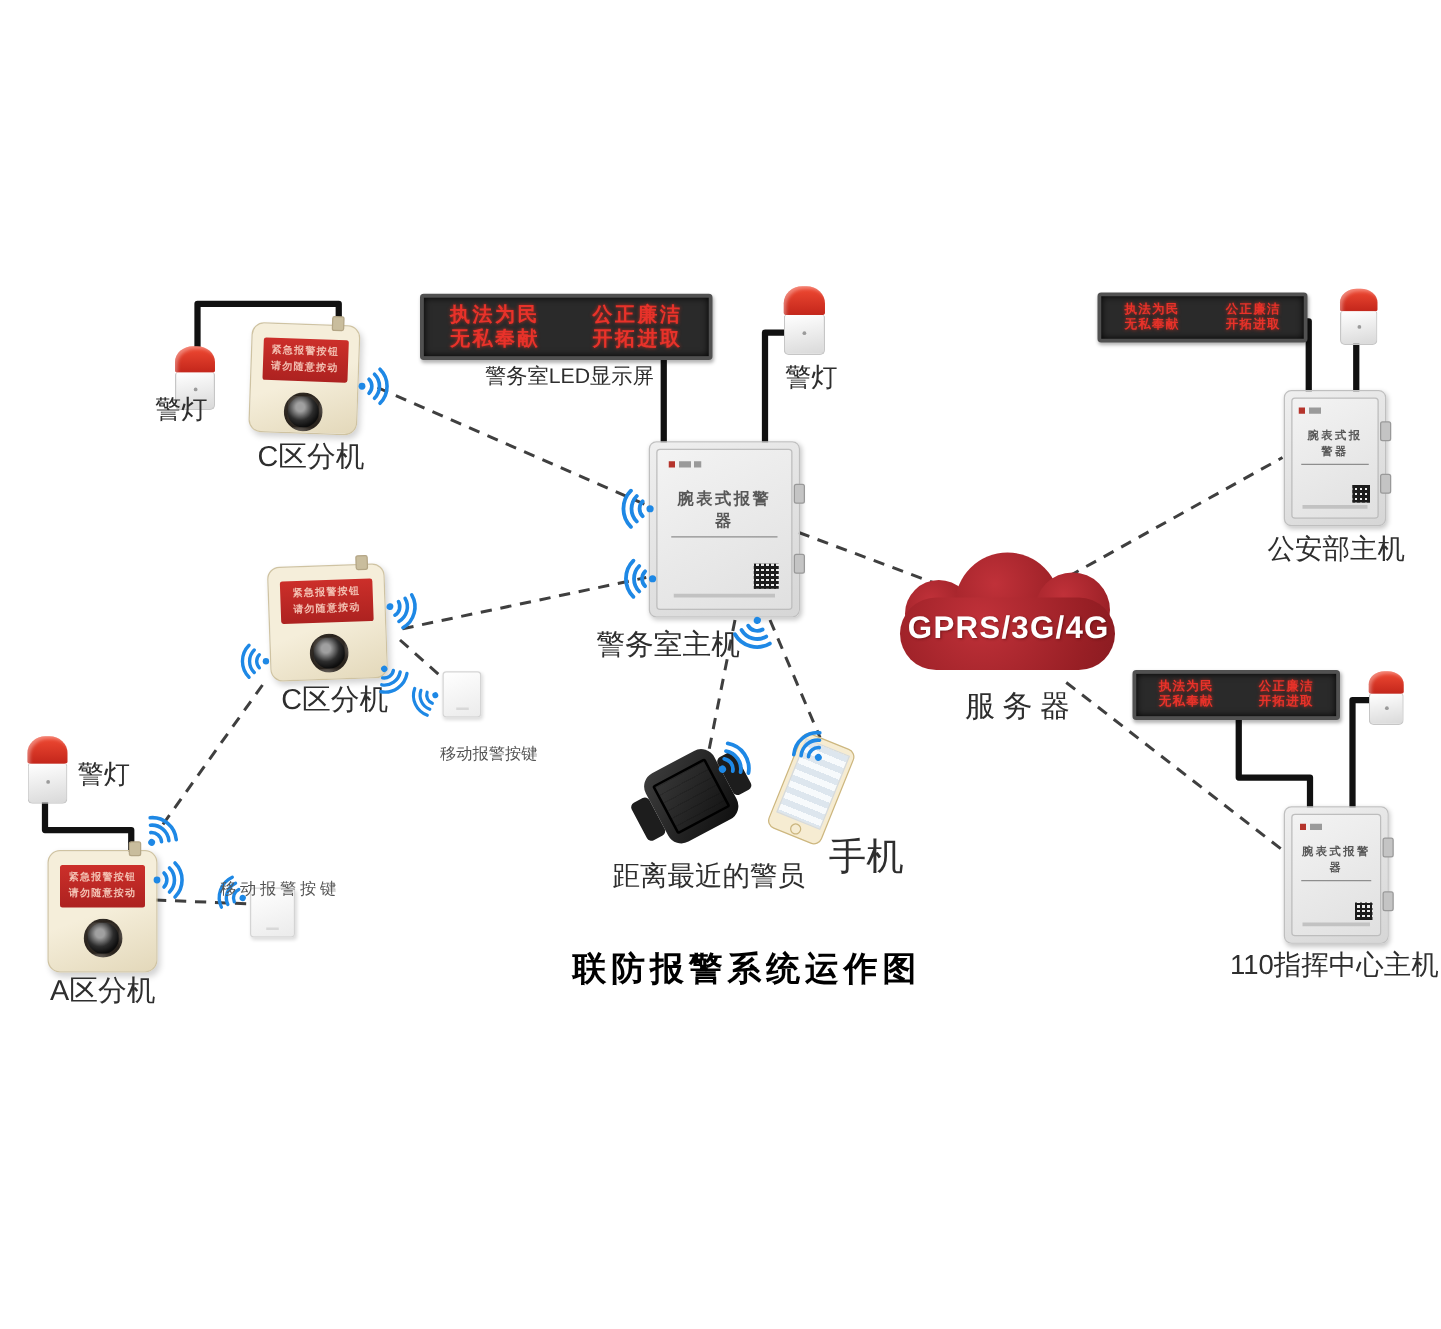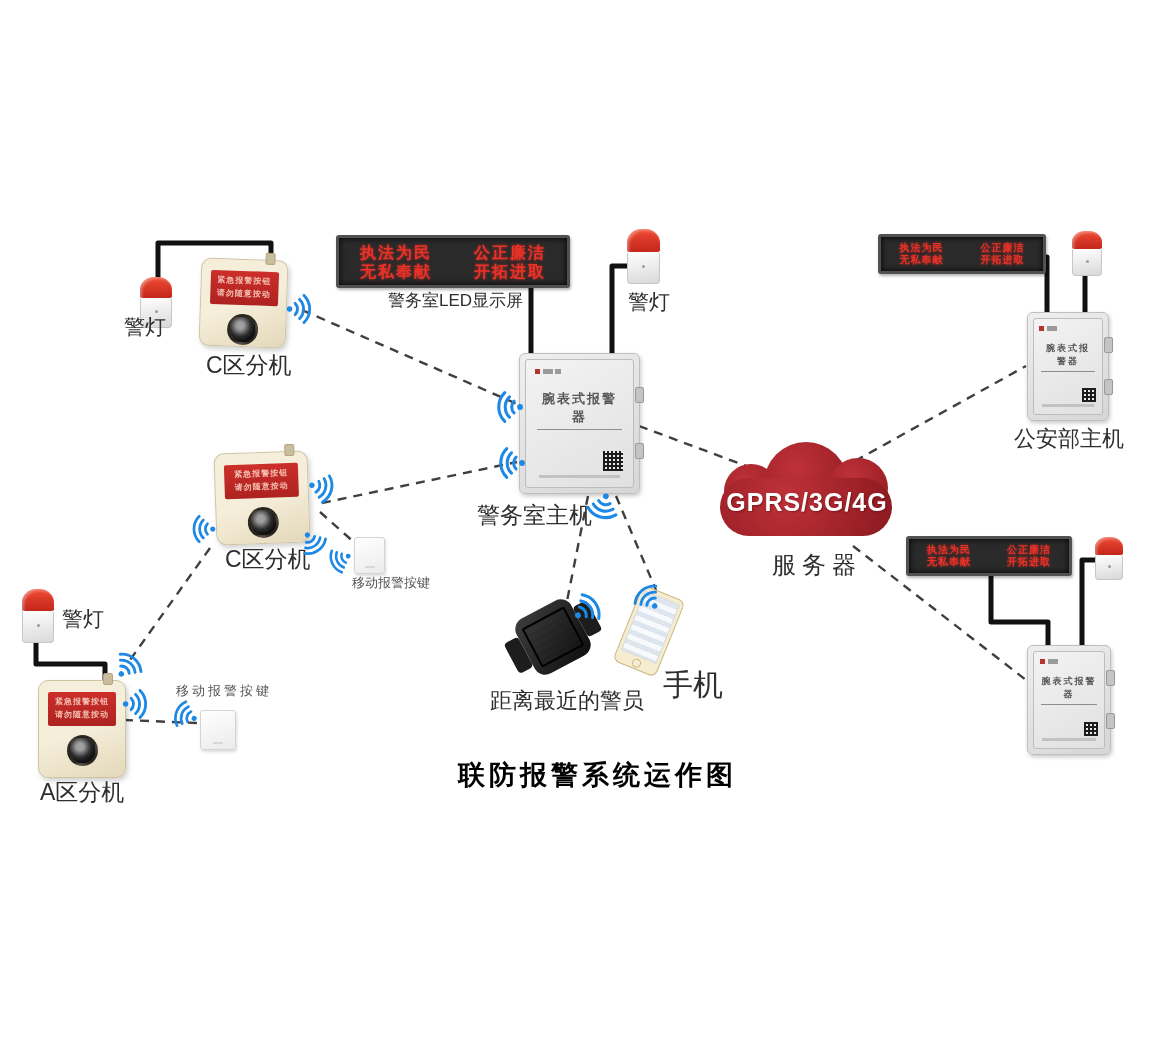--- a/index.html
+++ b/index.html
@@ -2,21 +2,21 @@
 <html><head>
 <meta charset="utf-8">
 <style>
   html,body{margin:0;padding:0;background:#fff;}
   .canvas{position:relative;width:1153px;height:1063px;background:#fff;overflow:hidden;
           font-family:"Liberation Sans","DejaVu Sans",sans-serif;}
   svg.lines{position:absolute;left:0;top:0;pointer-events:none;}
 
   
   .lbl{position:absolute;color:#2e2e2e;white-space:nowrap;}
-  .lbl.small{color:#555;}
+  .lbl.small{color:#555;margin-top:20px;}
   .title{position:absolute;font-weight:bold;color:#000000;letter-spacing:4px;}
 
   
   .wifi{position:absolute;color:#1e88e5;overflow:visible;}
 
   
   .zone-box{position:absolute;background:linear-gradient(160deg,#f5eeda 50%,#e3d8ba);
     border:1px solid #cfc3a2;border-radius:10px;box-shadow:2px 3px 5px rgba(0,0,0,.18);}
   .zb-antenna{position:absolute;top:-8px;right:12px;width:8px;height:10px;background:#c9bd9d;
     border:1px solid #b3a585;border-radius:2px;}
@@ -237,20 +237,21 @@
   <div class="cabinet small" style="left:1027px;top:645px;width:82px;height:108px">
     <div class="cab-inner">
       <div class="cab-logo" style="width:18px"></div>
       <div class="cab-title">腕表式报警器</div>
       <div class="cab-qr" style="width:14px;height:14px"></div>
       <div class="cab-foot"></div>
     </div>
     <i class="hinge" style="top:22%"></i>
     <i class="hinge" style="top:62%"></i>
   </div>
+  <div class="lbl" style="left:984px;top:757px;font-size:22px">110指挥中心主机</div>
 
   <div class="zone-box" style="left:215px;top:452px;width:92px;height:90px;transform:rotate(-2deg)">
     <div class="zb-antenna"></div>
     <div class="zb-plate">
       <div>紧急报警按钮</div>
       <div>请勿随意按动</div>
     </div>
     <div class="zb-camera"></div>
   </div>
   <div class="lbl" style="left:225px;top:544px;font-size:23px">C区分机</div>

